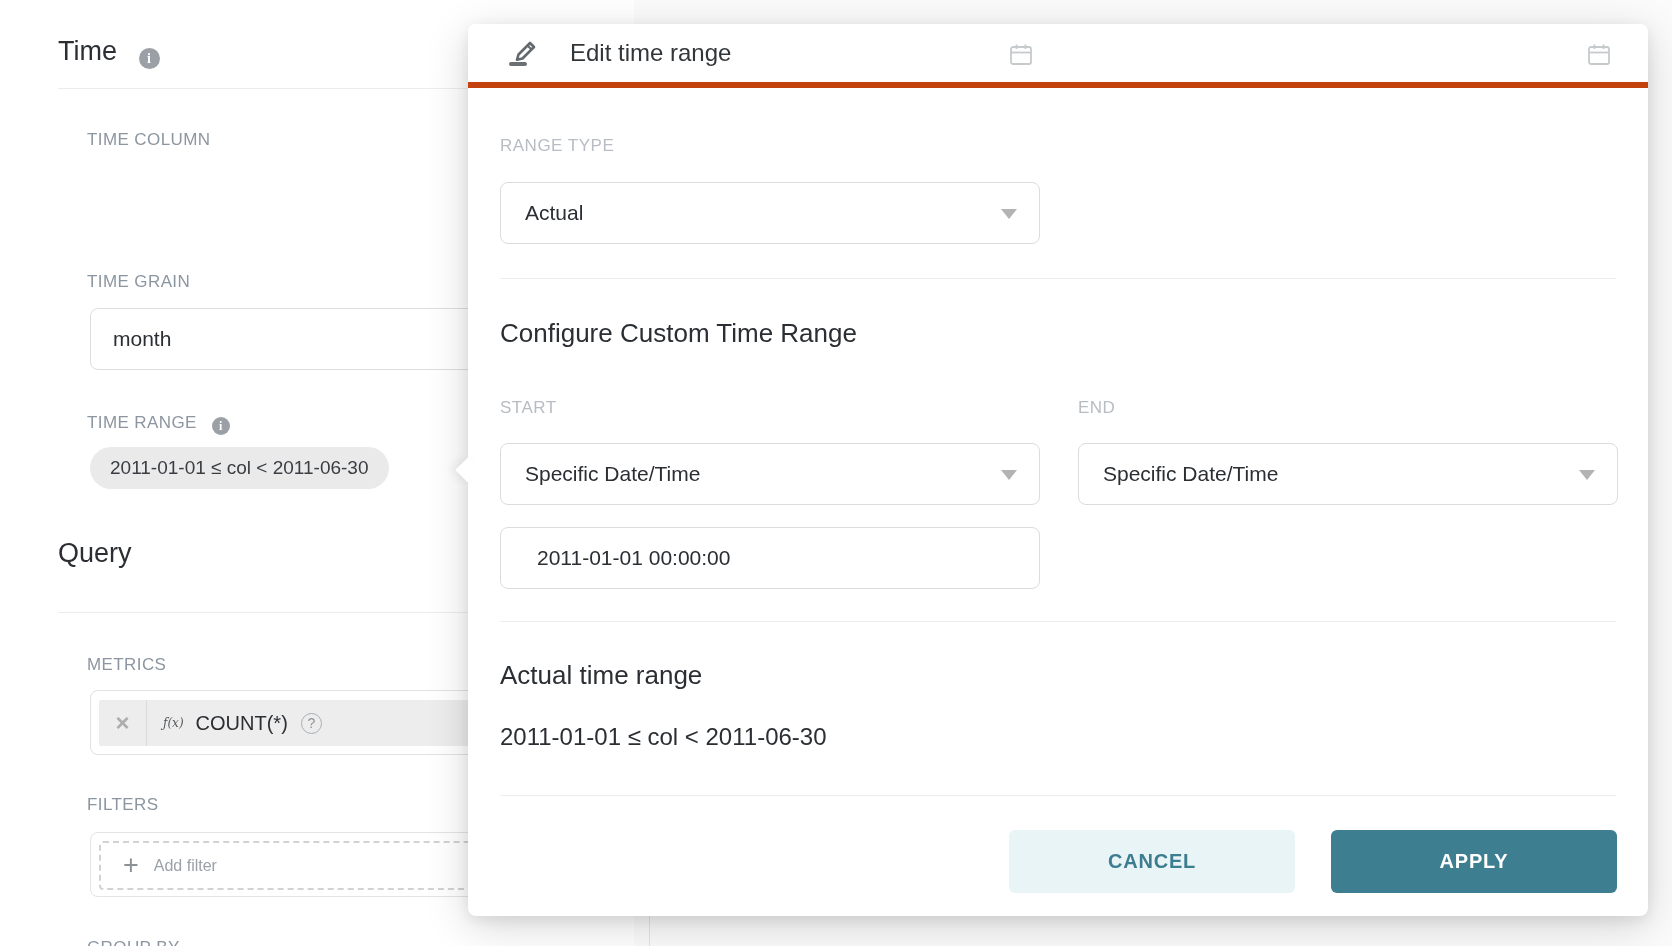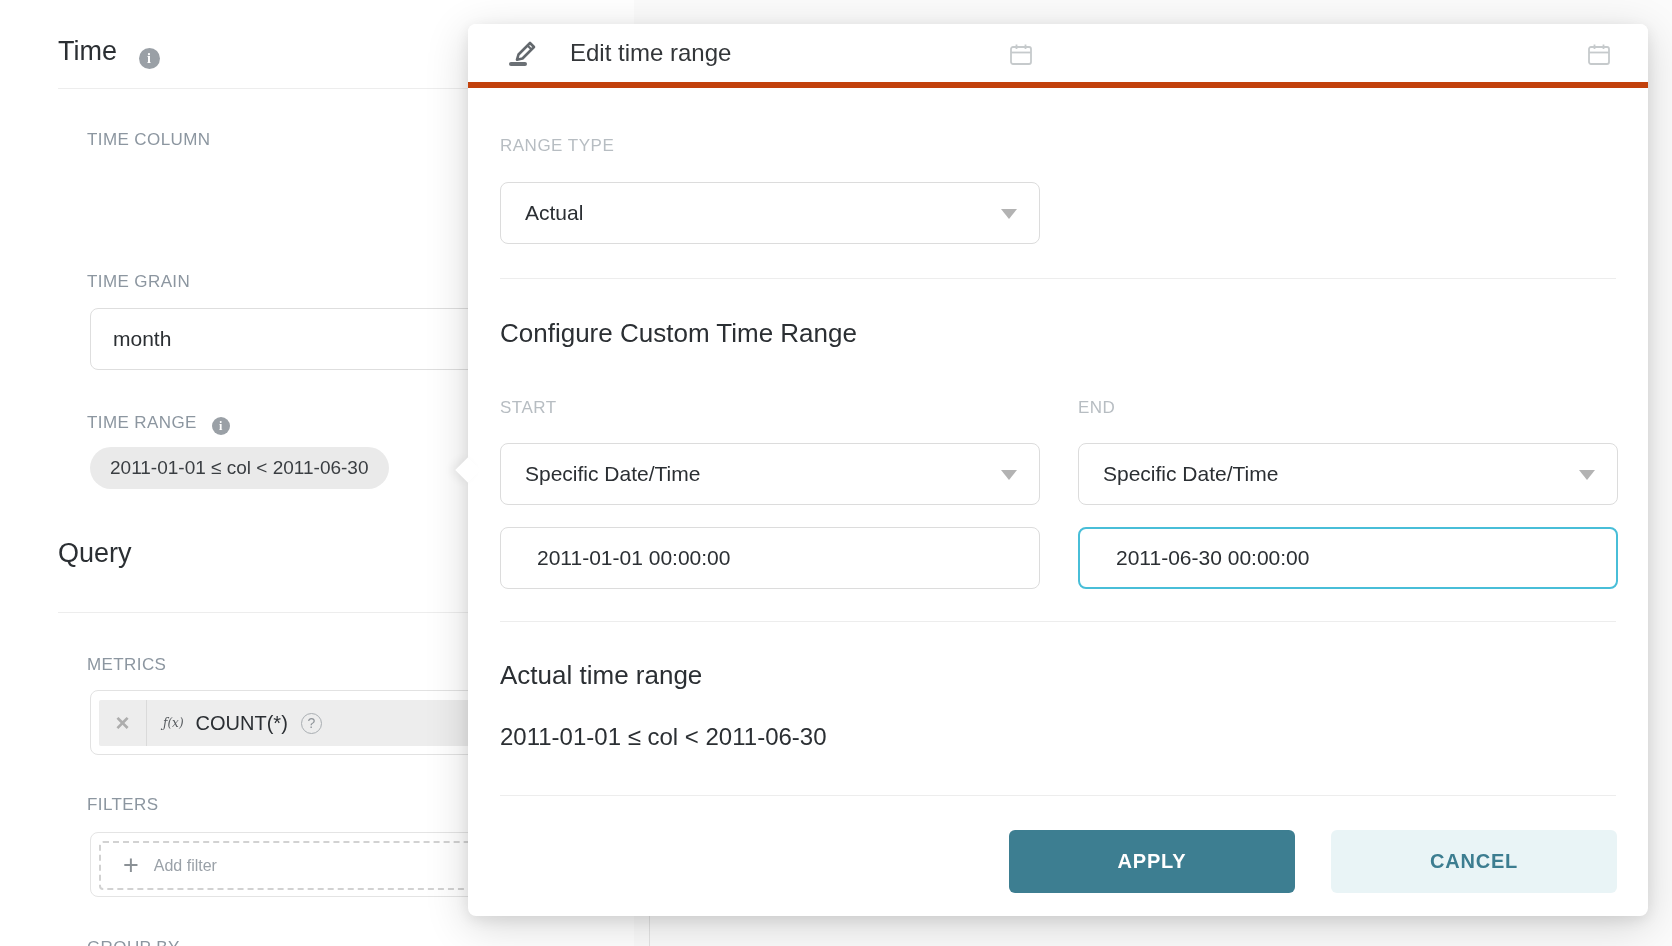--- a/index.html
+++ b/index.html
@@ -162,34 +162,33 @@
     </div>
 
     <input class="date-input" style="left: 32px; top: 503px;" value="2011-01-01 00:00:00">
     <svg class="cal-icon" style="left:540px" viewBox="0 0 26 26">
       <rect x="3" y="5" width="20" height="17" rx="2" fill="none" stroke="#c6cacc" stroke-width="1.8"></rect>
       <line x1="3" y1="10.5" x2="23" y2="10.5" stroke="#c6cacc" stroke-width="1.8"></line>
       <line x1="8.5" y1="2.5" x2="8.5" y2="7" stroke="#c6cacc" stroke-width="1.8"></line>
       <line x1="17.5" y1="2.5" x2="17.5" y2="7" stroke="#c6cacc" stroke-width="1.8"></line>
     </svg>
 
-    <input class="date-input focused" style="left: 610px; top: 503px;" value="2011-06-30 00:00:00">
     <svg class="cal-icon" style="left:1118px" viewBox="0 0 26 26">
       <rect x="3" y="5" width="20" height="17" rx="2" fill="none" stroke="#c6cacc" stroke-width="1.8"></rect>
       <line x1="3" y1="10.5" x2="23" y2="10.5" stroke="#c6cacc" stroke-width="1.8"></line>
       <line x1="8.5" y1="2.5" x2="8.5" y2="7" stroke="#c6cacc" stroke-width="1.8"></line>
       <line x1="17.5" y1="2.5" x2="17.5" y2="7" stroke="#c6cacc" stroke-width="1.8"></line>
     </svg>
 
     <div class="pop-div" style="top:597px"></div>
 
     <div class="pop-h" style="left:32px; top:636px">Actual time range</div>
     <div class="actual-value" style="left:32px; top:699px">2011-01-01 ≤ col &lt; 2011-06-30</div>
 
     <div class="pop-div" style="top:771px"></div>
 
     <div class="btn-row">
+      <button class="btn btn-cancel">CANCEL</button>
       <button class="btn btn-apply">APPLY</button>
-      <button class="btn btn-cancel">CANCEL</button>
     </div>
   </div>
 
 </div>
 
 </body></html>

